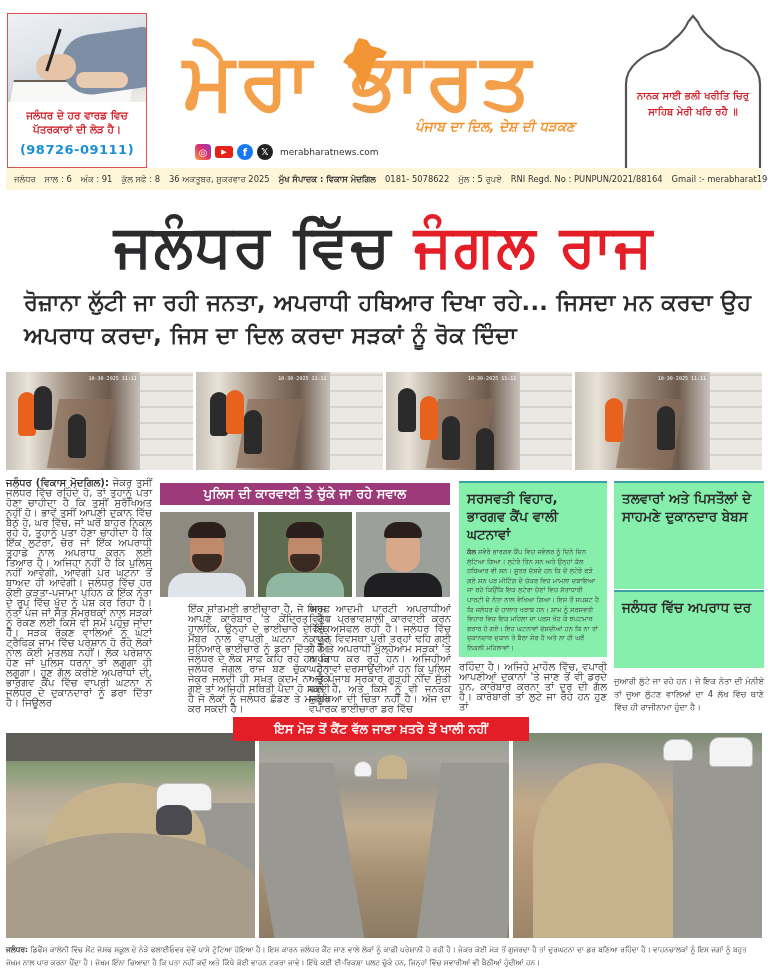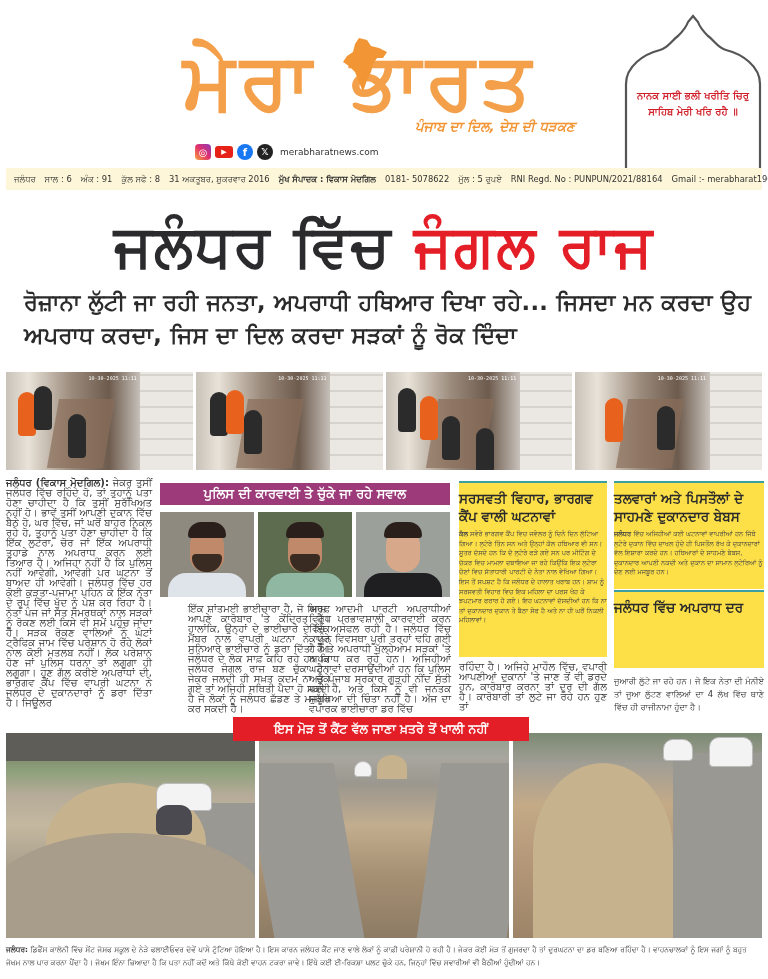--- a/index.html
+++ b/index.html
@@ -61,21 +61,21 @@
   .purple-banner { position: absolute; left: 160px; top: 483px; width: 290px; height: 22px; background: #9c3a7a; color: #fff; font-weight: bold; font-size: 13px; line-height: 22px; text-align: center; white-space: nowrap; }
   .mugshots { position: absolute; left: 160px; top: 512px; width: 290px; height: 85px; display: flex; gap: 4px; }
   .mug { flex: 1; position: relative; overflow: hidden; }
   .mug .face { position: absolute; left: 50%; top: 16px; width: 34px; height: 44px; margin-left: -17px; border-radius: 17px 17px 15px 15px; background: #c08a6a; }
   .mug .hair { position: absolute; left: 50%; top: 10px; width: 38px; height: 16px; margin-left: -19px; border-radius: 18px 18px 4px 4px; background: #2a1f1a; }
   .mug .beard { position: absolute; left: 50%; top: 42px; width: 30px; height: 18px; margin-left: -15px; border-radius: 4px 4px 14px 14px; background: #3a2b22; }
   .mug .shirt { position: absolute; left: 8%; bottom: 0; width: 84%; height: 24px; border-radius: 18px 18px 0 0; }
   .mid-col-a { position: absolute; left: 160px; top: 604px; width: 142px; margin-left: 28px; }
   .mid-col-b { position: absolute; left: 309px; top: 604px; width: 142px; }
 
-  .teal-box { position: absolute; background: #fde047; border-top: 2px solid #3d9fa0; padding: 6px 0; }
+  .teal-box { position: absolute; background: #86efac; border-top: 2px solid #3d9fa0; padding: 6px 8px; }
   .teal-box h3 { font-size: 13.5px; line-height: 18px; color: #2b2b2b; font-weight: bold; margin-bottom: 5px; }
   .teal-box p { font-size: 6.6px; line-height: 9.6px; color: #444; }
   .box-a { left: 459px; top: 481px; width: 148px; height: 176px; }
   .box-b { left: 614px; top: 481px; width: 150px; height: 108px; }
   .box-c { left: 614px; top: 590px; width: 150px; height: 78px; border-top: 2px solid #3d9fa0; }
 
   .col-right-a { position: absolute; left: 459px; top: 662px; width: 148px; }
   .col-right-b { position: absolute; left: 614px; top: 675px; width: 150px; }
 
   
@@ -91,20 +91,31 @@
   .red-banner { position: absolute; left: 233px; top: 717px; width: 296px; height: 24px; background: #e41e26; color: #fff; font-weight: bold; font-size: 12.5px; line-height: 24px; text-align: center; white-space: nowrap; z-index: 5; }
 
   
   .caption { position: absolute; left: 6px; top: 943px; width: 756px; font-size: 7.4px; line-height: 13px; color: #333; border-bottom: 4px solid #701a75; padding-bottom: 20px; }
   .caption .byline { font-weight: bold; }
 </style>
 </head>
 <body>
 
 <header class="masthead">
+  <div class="ad-box">
+    <div class="ad-photo">
+      <div class="notebook"></div>
+      <div class="sleeve"></div>
+      <div class="hand"></div>
+      <div class="hand2"></div>
+      <div class="pen"></div>
+    </div>
+    <div class="ad-text">ਜਲੰਧਰ ਦੇ ਹਰ ਵਾਰਡ ਵਿਚ ਪੱਤਰਕਾਰਾਂ ਦੀ ਲੋੜ ਹੈ।</div>
+    <div class="ad-phone">(98726-09111)</div>
+  </div>
 
   <div class="logo">
     <div class="logo-title">ਮੇਰਾ ਭਾਰਤ</div>
     <svg class="india-map" viewBox="0 0 48 60">
       <path d="M18 2 L26 4 L30 10 L38 12 L46 16 L42 22 L36 22 L32 28 L30 36 L26 44 L22 56 L18 46 L14 36 L8 30 L2 26 L6 20 L12 16 L14 8 Z" fill="#f29534"></path>
     </svg>
   </div>
   <div class="tagline">ਪੰਜਾਬ ਦਾ ਦਿਲ, ਦੇਸ਼ ਦੀ ਧੜਕਣ</div>
 
   <div class="social">
@@ -119,21 +130,21 @@
     <path d="M4 155 L4 70 C4 52 22 40 38 36 C46 34 50 26 56 22 C60 18 64 14 66 8 L71 2 L76 8 C78 14 82 18 86 22 C92 26 96 34 104 36 C120 40 138 52 138 70 L138 155" fill="none" stroke="#555" stroke-width="2.2"></path>
   </svg>
   <div class="arch-text">ਨਾਨਕ ਸਾਈ ਭਲੀ ਖਰੀਤਿ ਚਿਰੁ ਸਾਹਿਬ ਮੇਰੀ ਖਰਿ ਰਹੈ ॥</div>
 </header>
 
 <div class="info-strip">
   <span>ਜਲੰਧਰ</span>
   <span>ਸਾਲ : 6</span>
   <span>ਅੰਕ : 91</span>
   <span>ਕੁੱਲ ਸਫੇ : 8</span>
-  <span>31 ਅਕਤੂਬਰ, ਸ਼ੁਕਰਵਾਰ 2016</span>
+  <span>36 ਅਕਤੂਬਰ, ਸ਼ੁਕਰਵਾਰ 2025</span>
   <span class="bold">ਮੁੱਖ ਸੰਪਾਦਕ : ਵਿਕਾਸ ਮੋਦਗਿਲ</span>
   <span>0181- 5078622</span>
   <span>ਮੁੱਲ : 5 ਰੁਪਏ</span>
   <span>RNI Regd. No : PUNPUN/2021/88164</span>
   <span>Gmail :- merabharat1967@gmail.com</span>
 </div>
 
 <h1 class="headline">
   <span class="hl-dark">ਜਲੰਧਰ ਵਿੱਚ</span>
   <span class="hl-red">ਜੰਗਲ ਰਾਜ</span>
@@ -204,21 +215,20 @@
 <div class="mid-col-b col-text">ਆਮ ਆਦਮੀ ਪਾਰਟੀ ਅਪਰਾਧੀਆਂ ਵਿਰੁੱਧ ਪ੍ਰਭਾਵਸ਼ਾਲੀ ਕਾਰਵਾਈ ਕਰਨ ਵਿੱਚ ਅਸਫਲ ਰਹੀ ਹੈ। ਜਲੰਧਰ ਵਿੱਚ ਕਾਨੂੰਨ ਵਿਵਸਥਾ ਪੂਰੀ ਤਰ੍ਹਾਂ ਢਹਿ ਗਈ ਹੈ ਅਤੇ ਅਪਰਾਧੀ ਖੁੱਲ੍ਹੇਆਮ ਸੜਕਾਂ 'ਤੇ ਅਪਰਾਧ ਕਰ ਰਹੇ ਹਨ। ਅਜਿਹੀਆਂ ਘਟਨਾਵਾਂ ਦਰਸਾਉਂਦੀਆਂ ਹਨ ਕਿ ਪੁਲਿਸ ਅਤੇ ਪੰਜਾਬ ਸਰਕਾਰ ਗੂੜ੍ਹੀ ਨੀਂਦ ਸੁੱਤੀ ਪਈ ਹੈ, ਅਤੇ ਕਿਸੇ ਨੂੰ ਵੀ ਜਨਤਕ ਸੁਰੱਖਿਆ ਦੀ ਚਿੰਤਾ ਨਹੀਂ ਹੈ। ਅੱਜ ਦਾ ਵਪਾਰਕ ਭਾਈਚਾਰਾ ਡਰ ਵਿੱਚ</div>
 
 <aside class="teal-box box-a">
   <h3>ਸਰਸਵਤੀ ਵਿਹਾਰ, ਭਾਰਗਵ ਕੈਂਪ ਵਾਲੀ ਘਟਨਾਵਾਂ</h3>
   <p><b>ਕੱਲ</b> <span>ਸਵੇਰੇ ਭਾਰਗਵ ਕੈਂਪ ਵਿਚ ਜਵੇਲਰ ਨੂੰ ਦਿਨੇ ਦਿਨ ਲੁੱਟਿਆ ਗਿਆ। ਲੁਟੇਰੇ ਤਿੰਨ ਸਨ ਅਤੇ ਉਨ੍ਹਾਂ ਕੋਲ ਹਥਿਆਰ ਵੀ ਸਨ। ਸੂਤਰ ਦੱਸਦੇ ਹਨ ਕਿ ਦੋ ਲੁਟੇਰੇ ਫੜੇ ਗਏ ਸਨ ਪਰ ਮੀਟਿੰਗ ਦੇ ਚੱਕਰ ਵਿਚ ਮਾਮਲਾ ਦਬਾਇਆ ਜਾ ਰਹੇ ਕਿਉਂਕਿ ਇਕ ਲੁਟੇਰਾ ਚੋਣਾਂ ਵਿਚ ਸੱਤਾਧਾਰੀ ਪਾਰਟੀ ਦੇ ਨੇਤਾ ਨਾਲ ਵੇਖਿਆ ਗਿਆ। ਇਸ ਤੋਂ ਸਪਸ਼ਟ ਹੈ ਕਿ ਜਲੰਧਰ ਦੇ ਹਾਲਾਤ ਖਰਾਬ ਹਨ। ਸ਼ਾਮ ਨੂੰ ਸਰਸਵਤੀ ਵਿਹਾਰ ਵਿਚ ਇਕ ਮਹਿਲਾ ਦਾ ਪਰਸ ਖੋਹ ਕੇ ਝਪਟਮਾਰ ਫਰਾਰ ਹੋ ਗਏ। ਇਹ ਘਟਨਾਵਾਂ ਦੱਸਦੀਆਂ ਹਨ ਕਿ ਨਾ ਤਾਂ ਦੁਕਾਨਦਾਰ ਦੁਕਾਨ ਤੇ ਬੈਠਾ ਸੇਫ ਹੈ ਅਤੇ ਨਾ ਹੀ ਘਰੋਂ ਨਿਕਲੀ ਮਹਿਲਾਵਾਂ।</span></p>
 </aside>
 <div class="col-right-a col-text">ਰਹਿੰਦਾ ਹੈ। ਅਜਿਹੇ ਮਾਹੌਲ ਵਿੱਚ, ਵਪਾਰੀ ਆਪਣੀਆਂ ਦੁਕਾਨਾਂ 'ਤੇ ਜਾਣ ਤੋਂ ਵੀ ਡਰਦੇ ਹਨ, ਕਾਰੋਬਾਰ ਕਰਨਾ ਤਾਂ ਦੂਰ ਦੀ ਗੱਲ ਹੈ। ਕਾਰੋਬਾਰੀ ਤਾਂ ਲੁਟੇ ਜਾ ਰਹੇ ਹਨ ਹੁਣ ਤਾਂ</div>
 
 <aside class="teal-box box-b">
   <h3>ਤਲਵਾਰਾਂ ਅਤੇ ਪਿਸਤੌਲਾਂ ਦੇ ਸਾਹਮਣੇ ਦੁਕਾਨਦਾਰ ਬੇਬਸ</h3>
-  <p><b>ਜਲੰਧਰ</b> <span>ਵਿੱਚ ਅਜਿਹੀਆਂ ਕਈ ਘਟਨਾਵਾਂ ਵਾਪਰੀਆਂ ਹਨ ਜਿੱਥੇ ਲੁਟੇਰੇ ਦੁਕਾਨ ਵਿੱਚ ਦਾਖਲ ਹੁੰਦੇ ਹੀ ਪਿਸਤੌਲ ਰੱਖ ਕੇ ਦੁਕਾਨਦਾਰਾਂ ਵੱਲ ਇਸ਼ਾਰਾ ਕਰਦੇ ਹਨ। ਹਥਿਆਰਾਂ ਦੇ ਸਾਹਮਣੇ ਬੇਬਸ, ਦੁਕਾਨਦਾਰ ਆਪਣੀ ਨਕਦੀ ਅਤੇ ਦੁਕਾਨ ਦਾ ਸਾਮਾਨ ਲੁਟੇਰਿਆਂ ਨੂੰ ਦੇਣ ਲਈ ਮਜਬੂਰ ਹਨ।</span></p>
 </aside>
 <aside class="teal-box box-c">
   <h3>ਜਲੰਧਰ ਵਿੱਚ ਅਪਰਾਧ ਦਰ</h3>
 </aside>
 <div class="col-right-b col-text" style="font-size:8.4px;line-height:13px;">ਜੁਆਰੀ ਲੁੱਟੇ ਜਾ ਰਹੇ ਹਨ। ਜੇ ਇਕ ਨੇਤਾ ਦੀ ਮੰਨੀਏ ਤਾਂ ਜੂਆ ਲੁੱਟਣ ਵਾਲਿਆਂ ਦਾ 4 ਲੱਖ ਵਿੱਚ ਥਾਣੇ ਵਿੱਚ ਹੀ ਰਾਜੀਨਾਮਾ ਹੁੰਦਾ ਹੈ।</div>
 
 <div class="red-banner">ਇਸ ਮੋੜ ਤੋਂ ਕੈਂਟ ਵੱਲ ਜਾਣਾ ਖ਼ਤਰੇ ਤੋਂ ਖਾਲੀ ਨਹੀਂ</div>
 <div class="road-row">
   <div class="road road1">
     <div style="position:absolute;left:0;top:0;width:100%;height:28px;background:#5e5d58;"></div>

